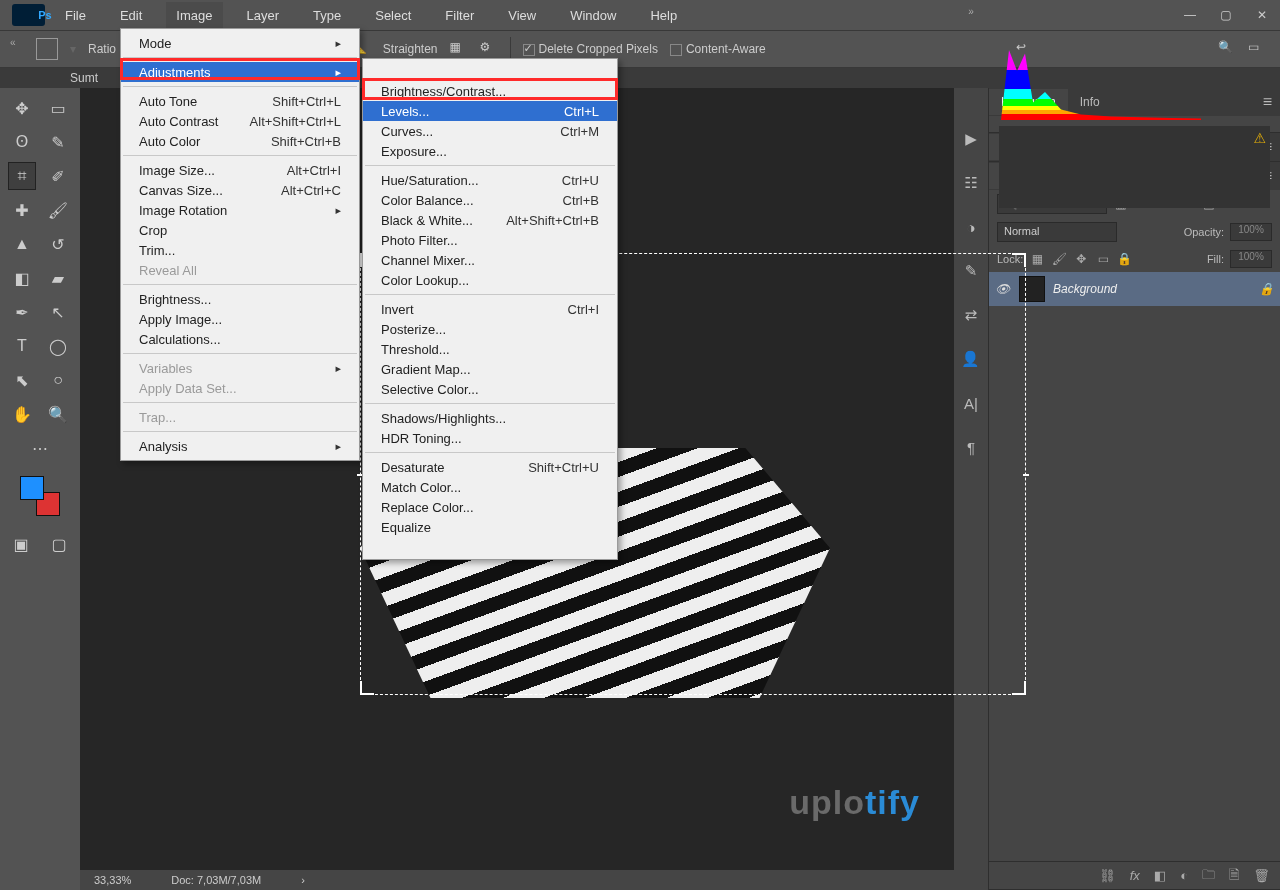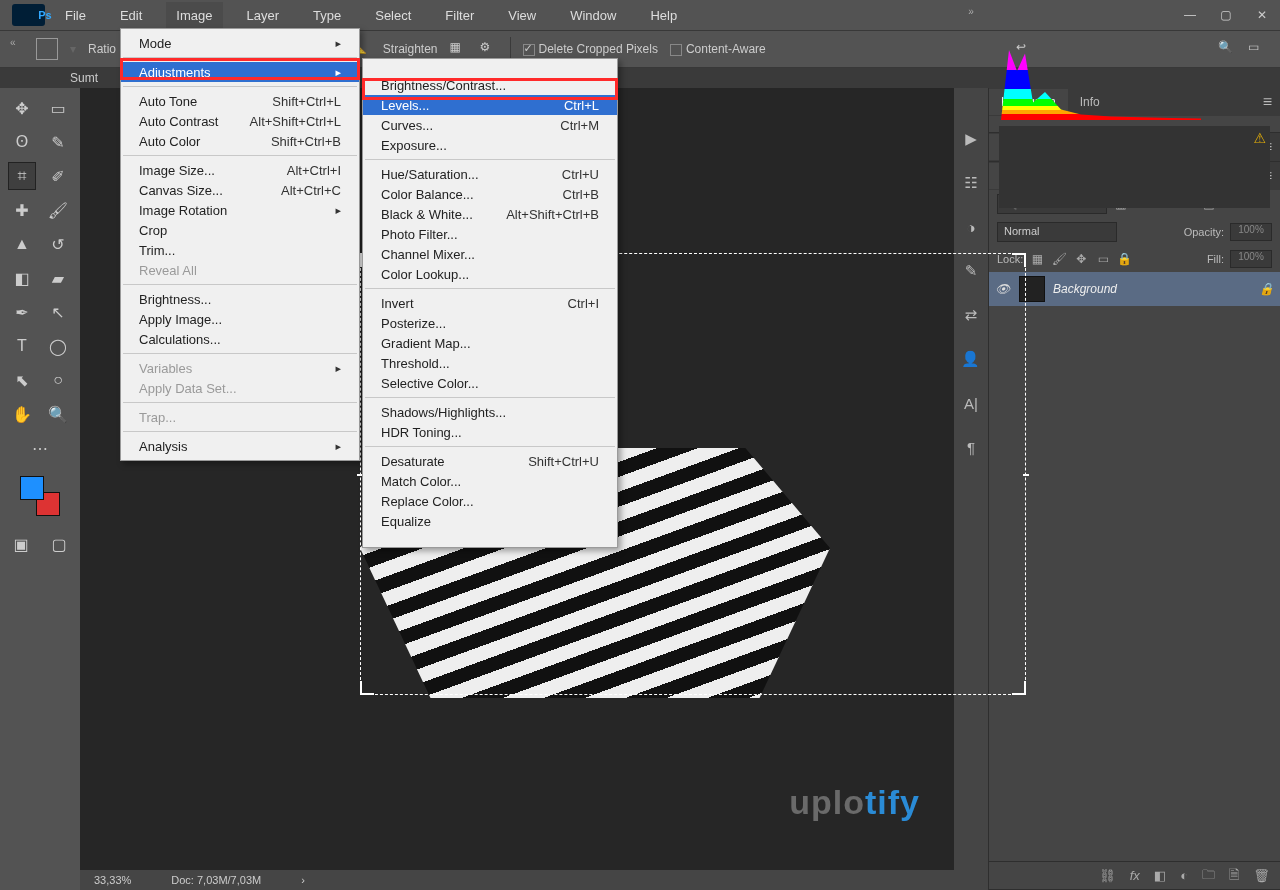--- a/index.html
+++ b/index.html
@@ -97,21 +97,21 @@
 
 .menu { position:absolute; background:#f0f0f0; border:1px solid #9a9a9a; box-shadow:3px 3px 6px rgba(0,0,0,.35); z-index:100; font-size:13px; color:#222; }
 .menu-row { height:20px; display:flex; align-items:center; padding:0 18px 0 18px; white-space:nowrap; cursor:default; position:relative; }
 .menu-row .shortcut { margin-left:auto; padding-left:28px; color:#333; }
 .menu-row .arrow { margin-left:auto; font-size:11px; color:#333; }
 .menu-row.dis { color:#9a9a9a; }
 .menu-row.hl { background:#2f6fd0; color:#fff; }
 .menu-row.hl .shortcut,.menu-row.hl .arrow { color:#fff; }
 .menu-sep { height:1px; background:#c8c8c8; margin:4px 2px; }
 .menu1 { left:120px; top:28px; width:240px; padding:4px 0; }
-.menu2 { left:362px; top:58px; width:256px; padding:16px 0; }
+.menu2 { left:362px; top:58px; width:256px; padding:22px 0; }
 
 
 .redbox1 { position:absolute; left:120px; top:58px; width:240px; height:22px; border:3px solid #ff2a2a; z-index:200; pointer-events:none; }
 .redbox2 { position:absolute; left:362px; top:78px; width:256px; height:22px; border:3px solid #ff2a2a; z-index:200; pointer-events:none; }
 
 
 .watermark { position:absolute; right:34px; bottom:48px; font-size:34px; font-weight:700; color:#6a6a6a; letter-spacing:1px;margin-top:32px; }
 .watermark .b { color:#2a8bd6; }
 
 .pipe { color:#666; }
@@ -429,24 +429,24 @@
     </div>
     <div class="menu-sep"></div>
     <div class="menu-row">
       <span>Invert</span>
       <span class="shortcut">Ctrl+I</span>
     </div>
     <div class="menu-row">
       <span>Posterize...</span>
     </div>
     <div class="menu-row">
+      <span>Threshold...</span>
+    </div>
+    <div class="menu-row">
       <span>Gradient Map...</span>
-    </div>
-    <div class="menu-row">
-      <span>Threshold...</span>
     </div>
     <div class="menu-row">
       <span>Selective Color...</span>
     </div>
     <div class="menu-sep"></div>
     <div class="menu-row">
       <span>Shadows/Highlights...</span>
     </div>
     <div class="menu-row">
       <span>HDR Toning...</span>

